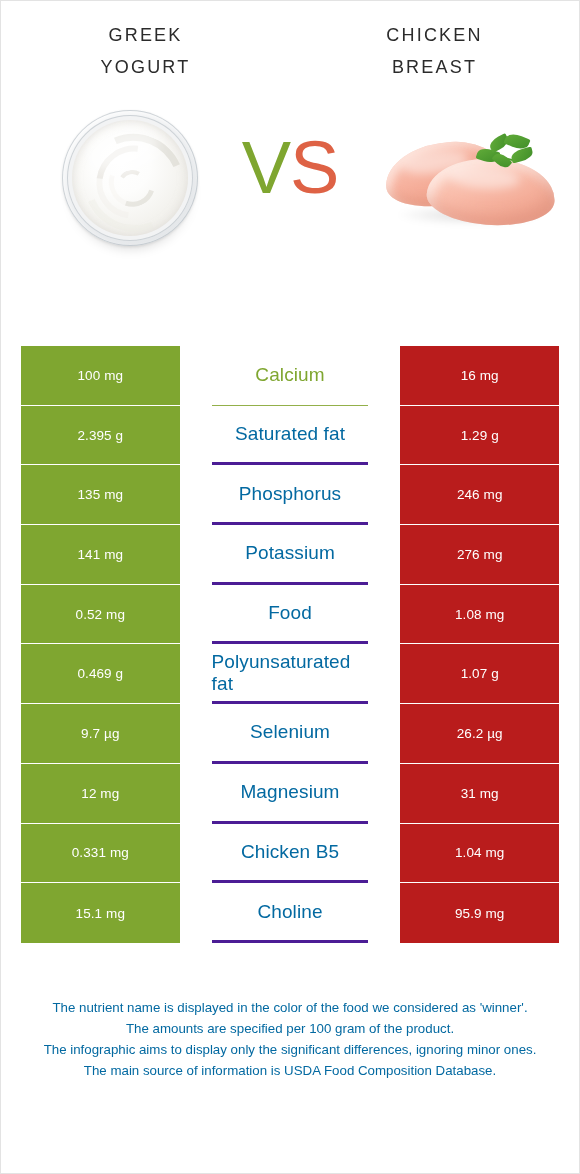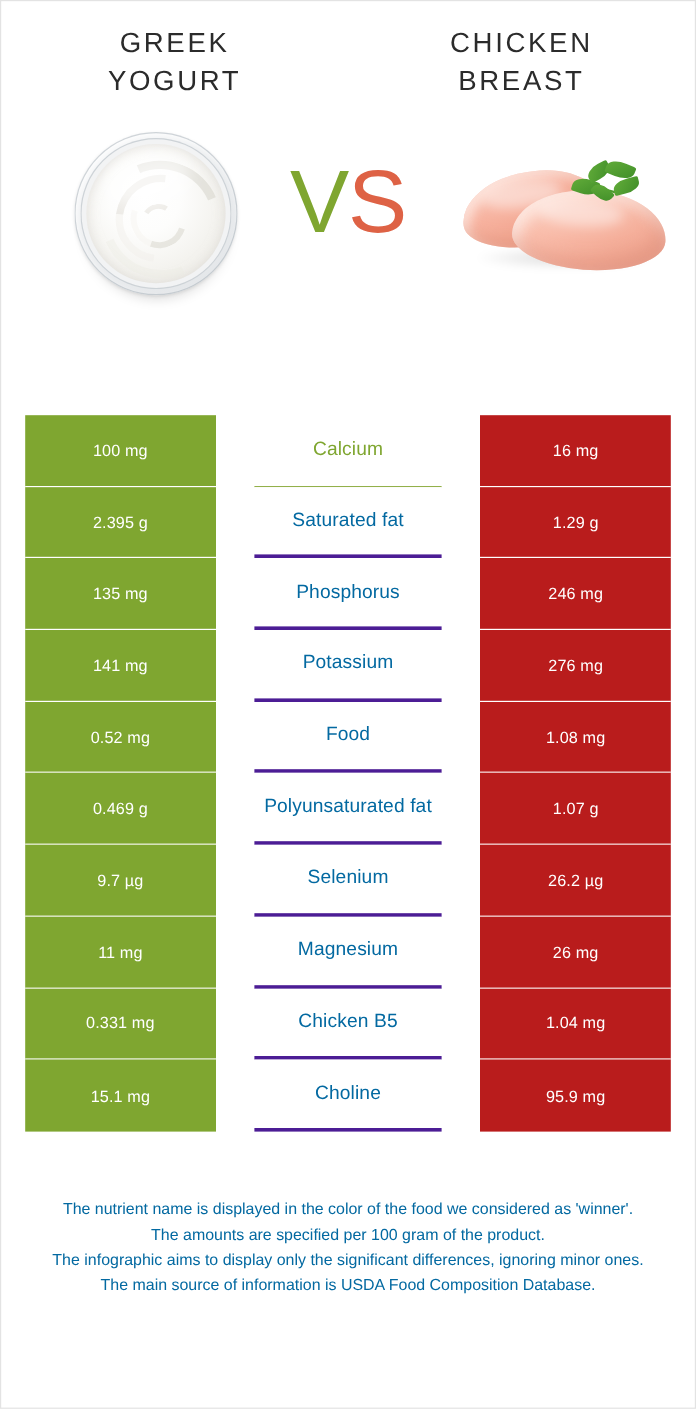--- a/index.html
+++ b/index.html
@@ -27,21 +27,21 @@
   .header {
     display: flex;
     align-items: flex-start;
     justify-content: space-between;
     padding: 18px 0 0 0;
     height: 80px;
   }
   .food-title {
     flex: 0 0 50%;
     text-align: center;
-    font-size: 23px;
+    font-size: 18px;
     line-height: 32px;
     font-weight: 300;
     letter-spacing: 2.2px;
     text-transform: uppercase;
     color: #2b2b2b;
     font-family: "Liberation Sans", sans-serif;
   }
   .food-title .w2 { display: block; text-align: center; }
 
   
@@ -211,21 +211,21 @@
   }
   .cell.right {
     width: 180px;
     background: #b91c1c;
     color: #ffffff;
     border-bottom: 1.5px solid #ffffff;
   }
   .cell.mid {
     width: 178px;
     background: #ffffff;
-    font-size: 16px;
+    font-size: 19px;
   }
   .cell.mid.win-green { color: #7FA630; border-bottom: 1px solid #93b04a; }
   .cell.mid.win-orange { color: #0369a1; border-bottom: 3px solid #4c1d95; }
   .row:last-child .cell.left,
   .row:last-child .cell.right { border-bottom: none; }
 
   
   .footnote {
     position: absolute;
     left: 20px;
@@ -323,23 +323,23 @@
         <div class="cell left">0.469 g</div>
         <div class="cell mid win-orange">Polyunsaturated fat</div>
         <div class="cell right">1.07 g</div>
       </div>
       <div class="row">
         <div class="cell left">9.7 µg</div>
         <div class="cell mid win-orange">Selenium</div>
         <div class="cell right">26.2 µg</div>
       </div>
       <div class="row">
-        <div class="cell left">11 mg</div>
+        <div class="cell left">12 mg</div>
         <div class="cell mid win-orange">Magnesium</div>
-        <div class="cell right">26 mg</div>
+        <div class="cell right">31 mg</div>
       </div>
       <div class="row">
         <div class="cell left">0.331 mg</div>
         <div class="cell mid win-orange">Chicken B5</div>
         <div class="cell right">1.04 mg</div>
       </div>
       <div class="row">
         <div class="cell left">15.1 mg</div>
         <div class="cell mid win-orange">Choline</div>
         <div class="cell right">95.9 mg</div>

